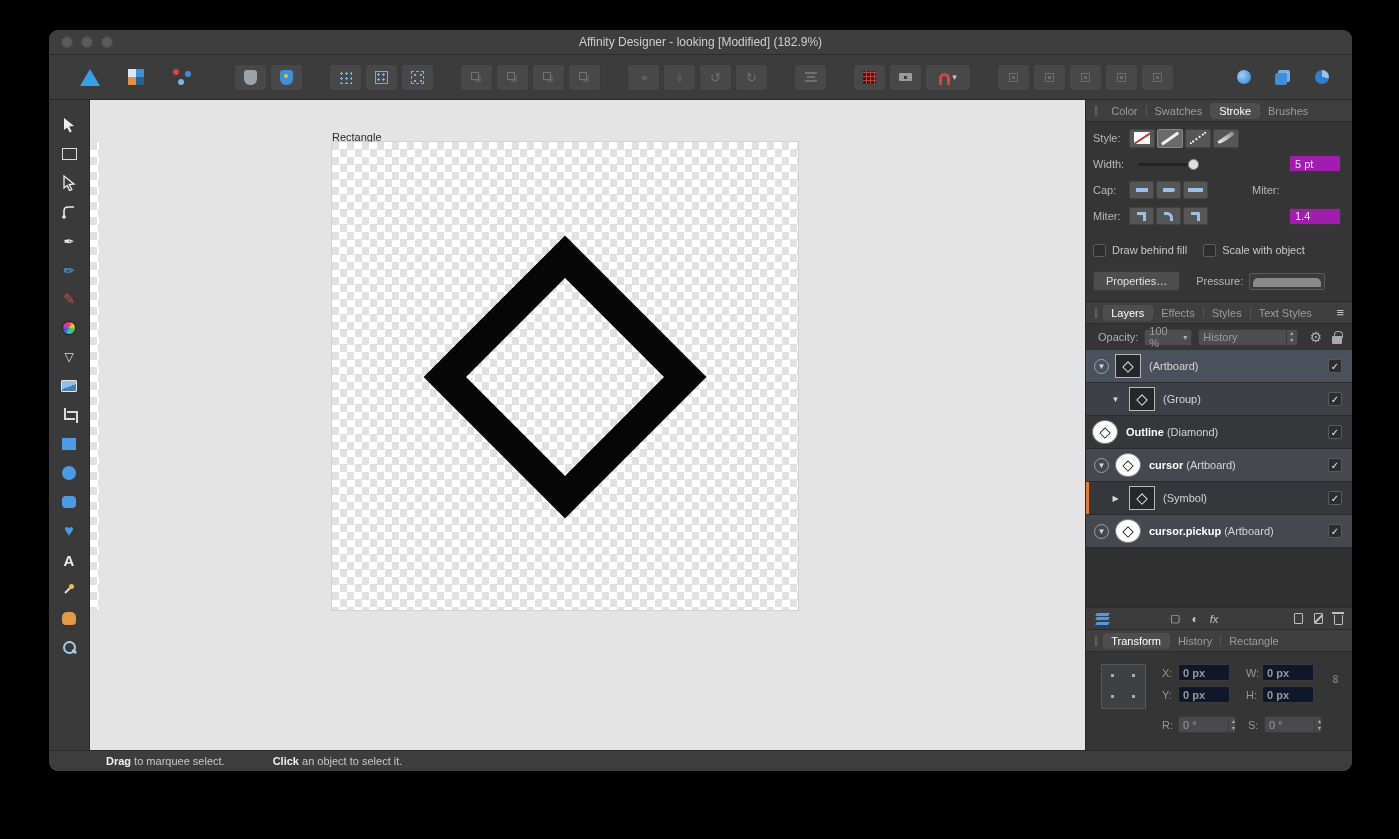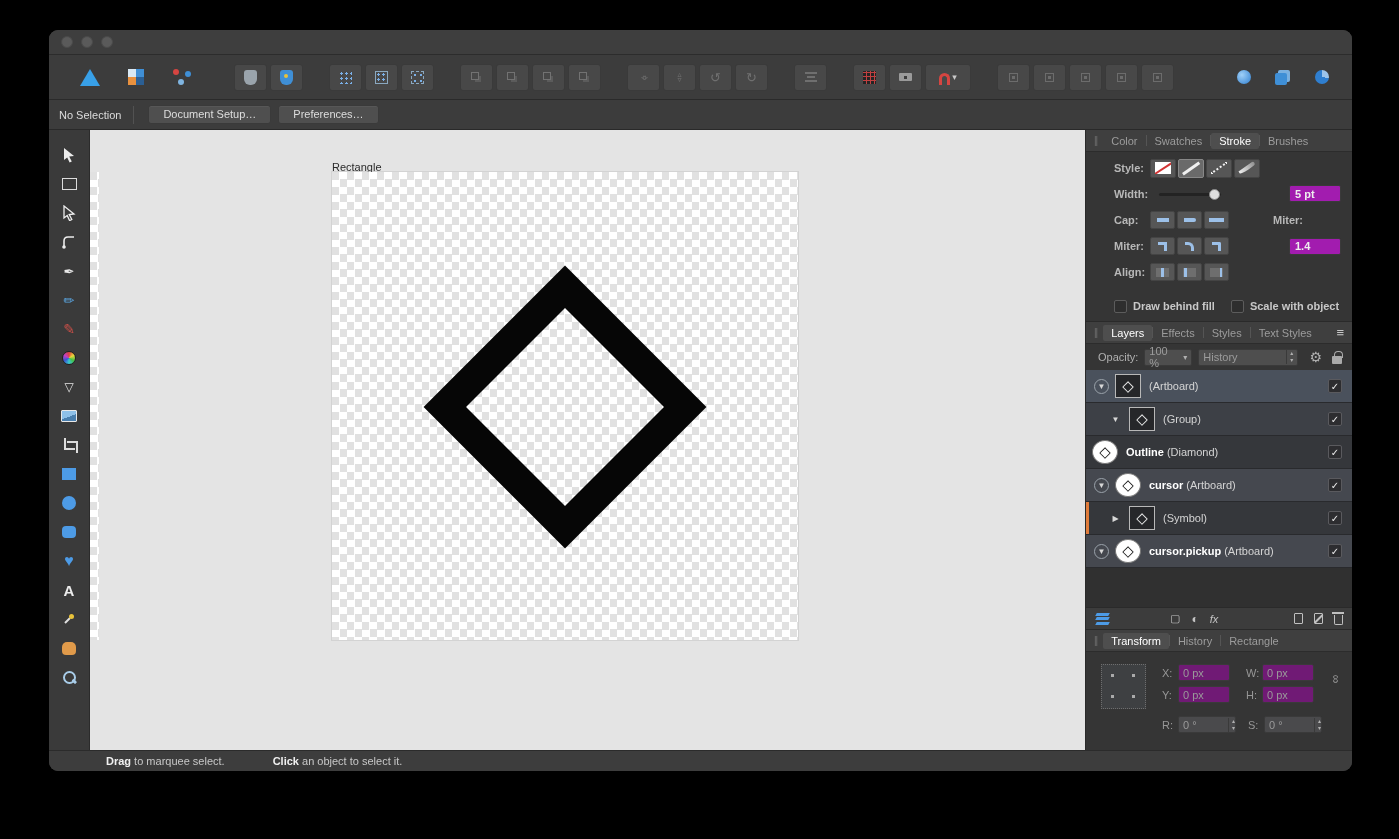--- a/index.html
+++ b/index.html
@@ -94,21 +94,21 @@
 
   
   .rpanel { width:267px; background:#353535; border-left:1px solid #2a2a2a; display:flex; flex-direction:column; color:#bdbdbd; flex:none; }
   .phead { height:22px; background:#3f3f3f; border-bottom:1px solid #2c2c2c; display:flex; align-items:center; padding:0 8px; flex:none; }
   .handle { color:#6e6e6e; margin-right:6px; font-size:10px; letter-spacing:-1px; }
   .ptab { padding:2px 8px; color:#9c9c9c; }
   .ptab.active { color:#fff; background:#4e4e4e; border-radius:2px; }
   .psep { width:1px; height:11px; background:#555; }
   .phead .menu { margin-left:auto; color:#c8c8c8; font-size:13px; }
 
-  .srow { display:flex; align-items:center; padding-left:28px; position:relative; flex:none;font-weight:bold; }
+  .srow { display:flex; align-items:center; padding-left:7px; position:relative; flex:none; }
   .slabel { width:36px; color:#b8b8b8; }
   .sbtns { display:flex; gap:2px; }
   .sbtn { width:26px; height:19px; background:#565656; border:1px solid #444; border-radius:2px; display:flex; align-items:center; justify-content:center; overflow:hidden; }
   .sbtn.active { background:#6a6a6a; border-color:#888; }
   .st-none { width:16px; height:12px; background:#fff; position:relative; overflow:hidden; }
   .st-none::after { content:""; position:absolute; left:-3px; top:5px; width:24px; height:2px; background:#d23434; transform:rotate(-33deg); }
   .st-line { width:20px; height:2.5px; background:#f0f0f0; transform:rotate(-35deg); }
   .st-dash { width:20px; height:0; border-top:2.5px dotted #f0f0f0; transform:rotate(-35deg); }
   .st-brush { width:18px; height:4px; background:linear-gradient(90deg,#f0f0f0,#909090); border-radius:0 2px 2px 50%; transform:rotate(-35deg); }
   .slider { position:relative; width:62px; height:14px; margin-left:9px; }
@@ -167,41 +167,42 @@
   .fxi { font-style:italic; color:#c4c4c4; }
   .adji { color:#c4c4c4; font-size:12px; }
   .maski { color:#c4c4c4; font-size:11px; }
 
   
   .transform-section { height:121px; border-top:1px solid #2a2a2a; display:flex; flex-direction:column; flex:none; }
   .tbody { position:relative; flex:1; }
   .anchor { position:absolute; left:15px; top:12px; width:45px; height:45px; background-color:#3e4042; border:1px dotted #6e6e6e; background-image:radial-gradient(#aaa 1.5px, transparent 1.7px); background-size:21px 21px; background-position:0 0; }
   .tf-row { position:absolute; left:76px; display:flex; align-items:center; }
   .tf-label { width:16px; color:#979797; }
-  .tf-input { width:52px; height:17px; background:#701a75; border:1px solid #3a3a3a; border-radius:2px; color:#9a9a9a; display:flex; align-items:center; padding-left:4px; }
+  .tf-input { width:52px; height:17px; background:#0f172a; border:1px solid #3a3a3a; border-radius:2px; color:#9a9a9a; display:flex; align-items:center; padding-left:4px;font-weight:bold; }
   .tf-gap { width:16px; }
   .linkicon { position:absolute; left:246px; top:20px; color:#9a9a9a; transform:rotate(90deg); font-size:12px; }
   .combo { display:flex; align-items:center; width:58px; height:17px; background:#4a4a4c; border:1px solid #3a3a3a; border-radius:2px; color:#9a9a9a; }
   .combo .cv { flex:1; padding-left:4px; }
 
   
   .statusbar { height:21px; background:#3d3d3d; border-top:1px solid #2b2b2b; display:flex; align-items:center; padding-left:12px; color:#c8c8c8; flex:none; }
   .statusbar b { color:#f0f0f0;padding-left:45px; }
 </style>
 </head>
 <body>
 
 <div class="window">
 
   <div class="titlebar">
     <div class="lights">
       <span class="light"></span>
       <span class="light"></span>
       <span class="light"></span>
     </div>
+    <div class="title">Affinity Designer - looking [Modified] (182.9%)</div>
   </div>
 
   <div class="toolbar">
     <div class="tb-group personas">
       <span class="tb-btn flat">
           <span class="tri-blue"></span>
         </span>
       <span class="tb-btn flat">
           <span class="pixgrid">
             <span></span>
@@ -312,25 +313,20 @@
         </span>
       <span class="tb-btn flat">
           <span class="bluesquares"></span>
         </span>
       <span class="tb-btn flat">
           <span class="bluepie"></span>
         </span>
     </div>
   </div>
 
-  <div class="contextbar">
-    <span class="ctx-label">No Selection</span>
-    <span class="ctx-btn">Document Setup…</span>
-    <span class="ctx-btn">Preferences…</span>
-  </div>
 
   <div class="main">
 
     <div class="tools">
       <span class="tool">
           <svg width="14" height="16" viewBox="0 0 14 16">
             <path d="M2 1 L12 9 L7.2 9.6 L9.8 14.5 L7.6 15.6 L5.2 10.6 L2 13 Z" fill="#ececec"></path>
           </svg>
         </span>
       <span class="tool">
@@ -460,39 +456,32 @@
               </span>
             <span class="capbtn">
                 <span class="join-i join-round"></span>
               </span>
             <span class="capbtn">
                 <span class="join-i join-bevel"></span>
               </span>
           </div>
           <span class="sinput rightcol">1.4</span>
         </div>
-        <div class="srow" style="height:26px;">
-          <span class="slabel">Align:</span>
-          <div class="sbtns">
-            <span class="capbtn">
-                <span class="align-i al-c"></span>
-              </span>
-            <span class="capbtn">
-                <span class="align-i al-in"></span>
-              </span>
-            <span class="capbtn">
-                <span class="align-i al-out"></span>
-              </span>
-          </div>
-        </div>
         <div class="srow" style="height:30px; margin-top:6px;">
           <span class="chk"></span>
           <span style="color:#c8c8c8;">Draw behind fill</span>
           <span class="chk" style="margin-left:16px;"></span>
           <span style="color:#c8c8c8;">Scale with object</span>
+        </div>
+        <div class="srow" style="height:32px; margin-bottom:4px;">
+          <span class="propbtn">Properties…</span>
+          <span style="margin-left:16px; color:#b8b8b8;">Pressure:</span>
+          <span class="pressure" style="margin-left:6px;">
+              <i></i>
+            </span>
         </div>
       </div>
 
       <div class="layers-section">
         <div class="phead">
           <span class="handle">||</span>
           <span class="ptab active">Layers</span>
             <span class="psep"></span>
           <span class="ptab">Effects</span>
             <span class="psep"></span>

